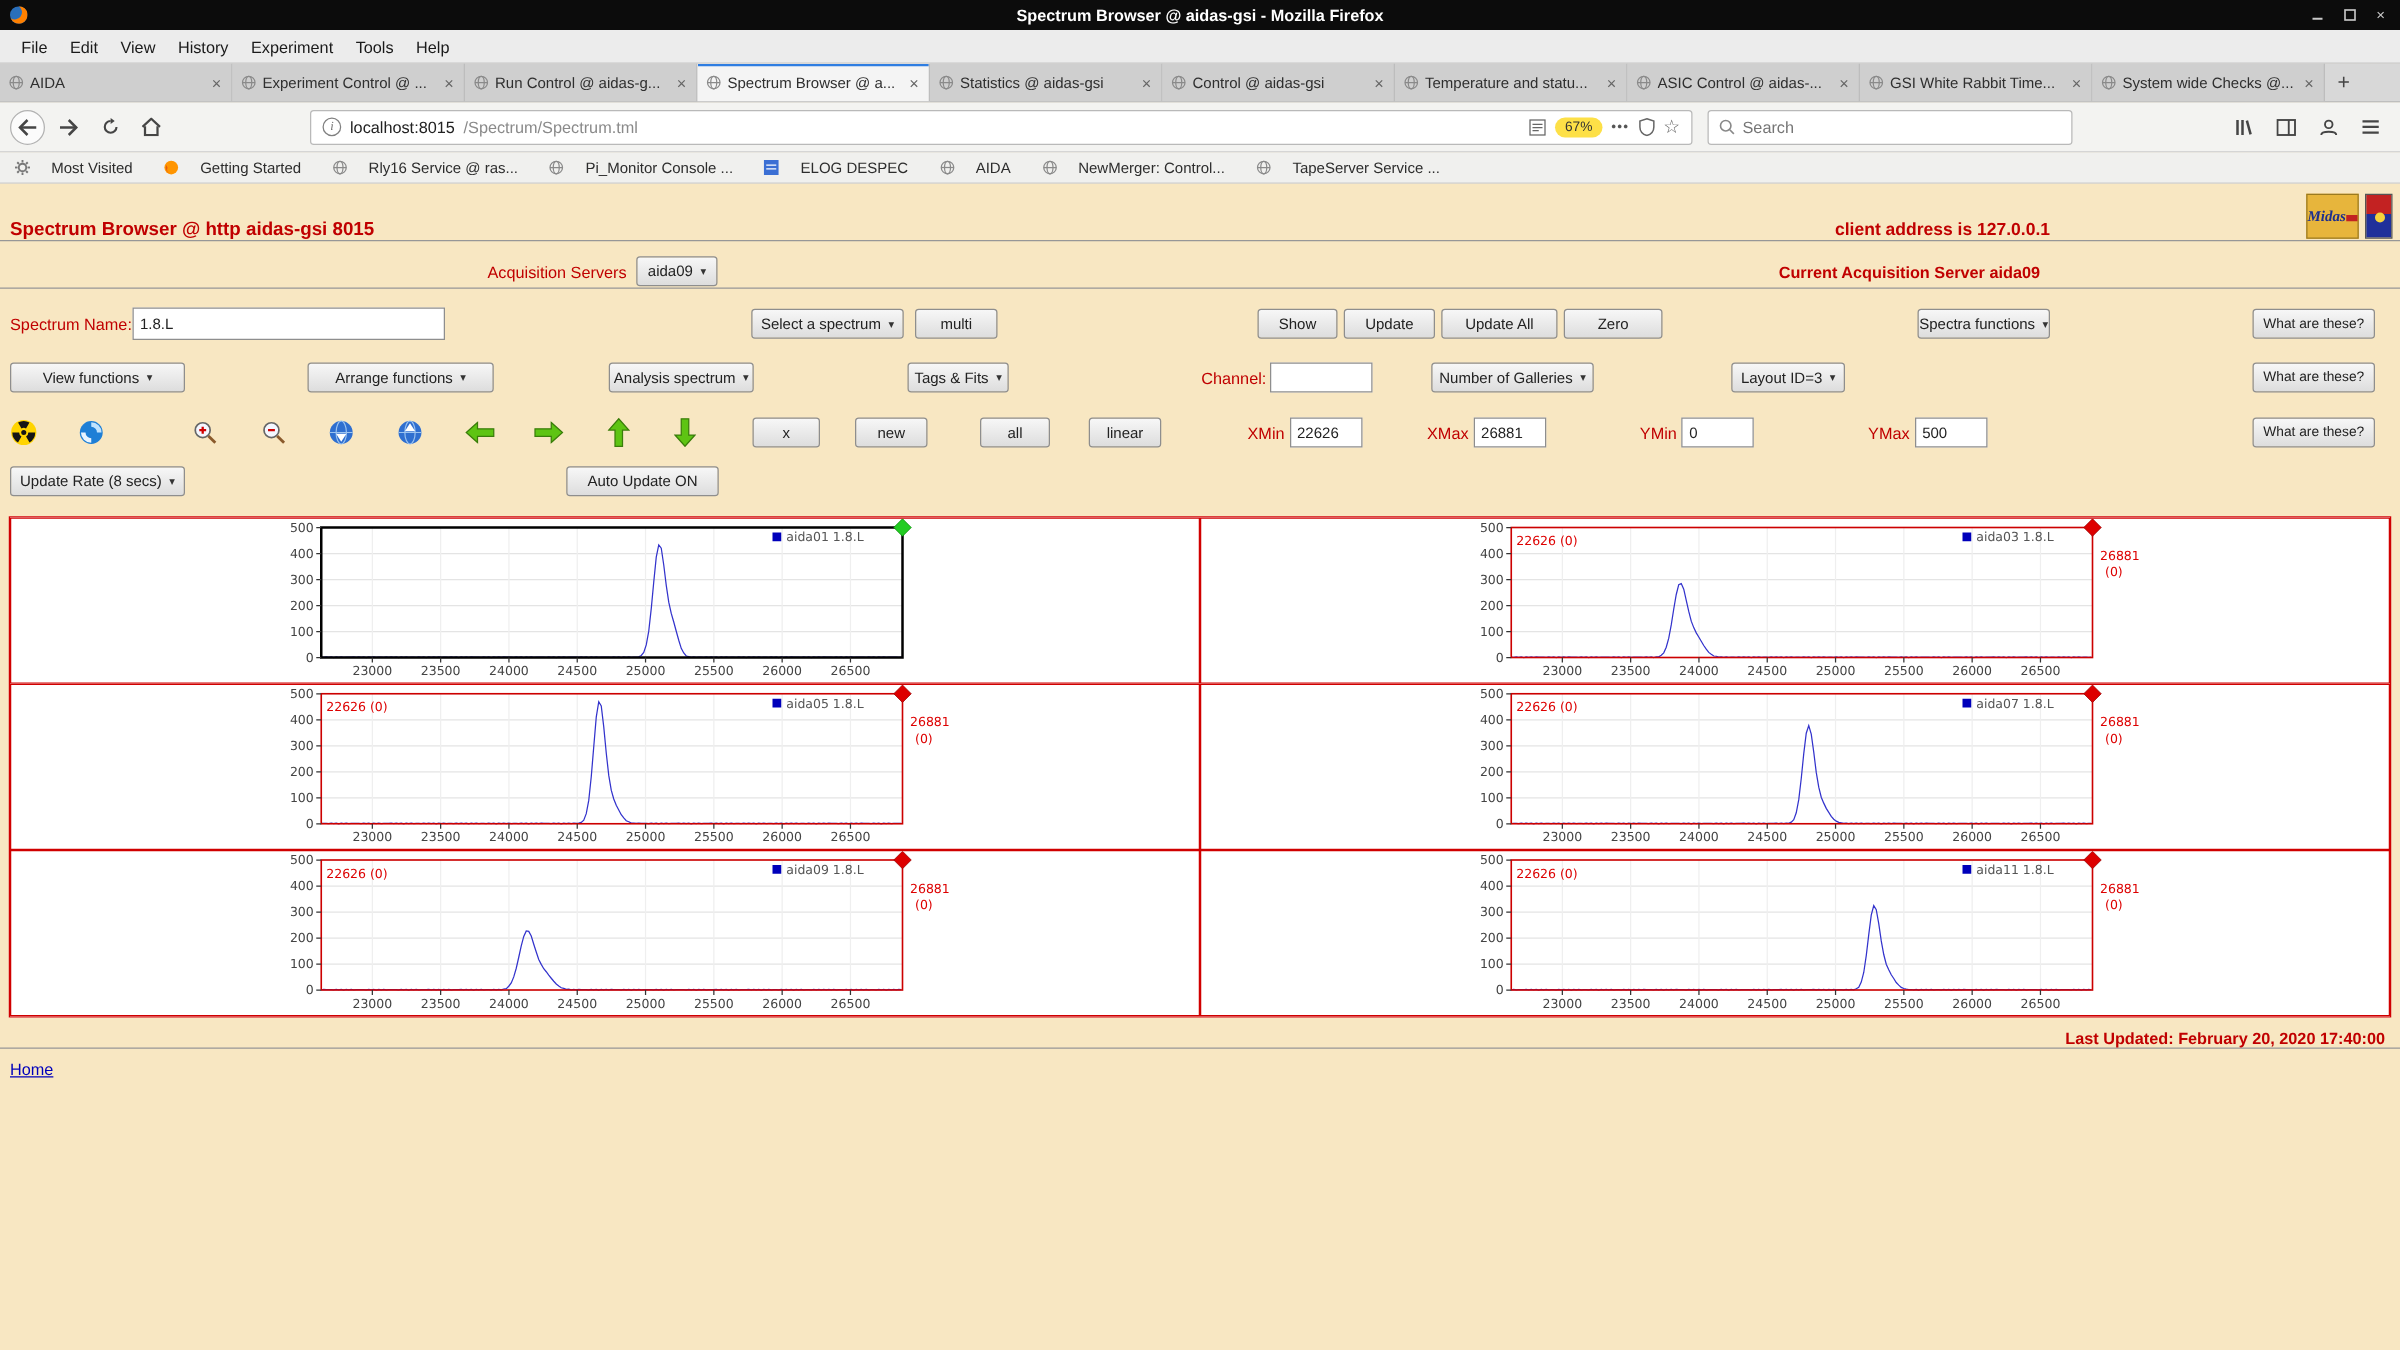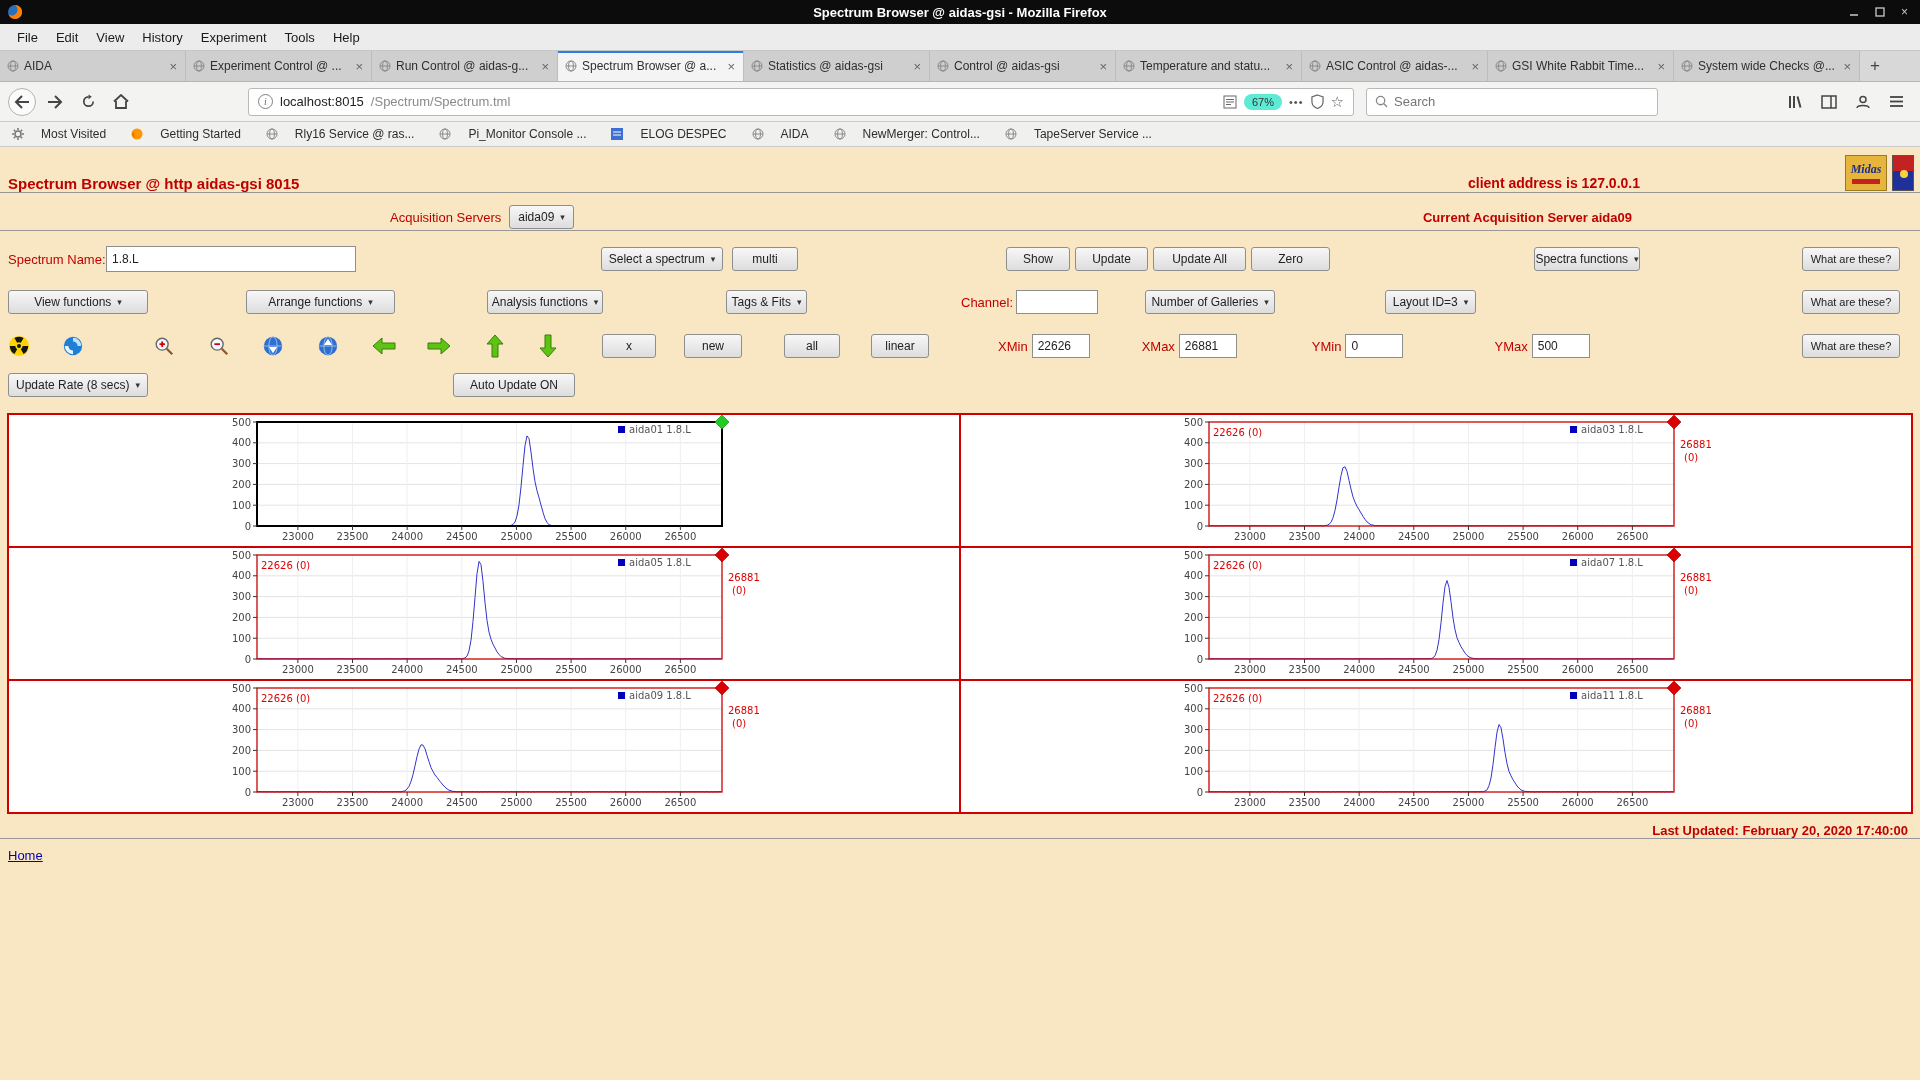--- a/index.html
+++ b/index.html
@@ -20,35 +20,35 @@
 .tab-title{flex:1;white-space:nowrap;overflow:hidden}
 .tab-close{color:#666;font-size:13px;padding:0 1px}
 .newtab{width:30px;display:flex;align-items:center;justify-content:center;font-size:17px;color:#444}
 .navbar{height:40px;background:#f3f3f1;border-bottom:1px solid #ccc;display:flex;align-items:center;padding:0 8px}
 .nav-btn{width:28px;height:28px;display:flex;align-items:center;justify-content:center;margin-right:5px}
 .nav-btn.circle{border:1px solid #b2b2b2;border-radius:50%;background:#fbfbfb}
 .urlbar{height:28px;width:1106px;margin-left:108px;background:#fff;border:1px solid #b9b9b9;border-radius:3px;display:flex;align-items:center;padding:0 9px;gap:7px;font-size:13px}
 .info-badge{width:15px;height:15px;border:1px solid #808080;border-radius:50%;color:#707070;font-size:10px;display:flex;align-items:center;justify-content:center;font-family:"Liberation Serif",serif;font-style:italic}
 .url-host{color:#222}
 .url-path{color:#8a8a8a;flex:1}
-.zoom-pill{background:#5eead4;border-radius:9px;font-size:11px;padding:2px 8px;color:#333}
+.zoom-pill{background:#fde047;border-radius:9px;font-size:11px;padding:2px 8px;color:#333}
 .page-dots{color:#555;font-size:11px;letter-spacing:1px}
 .star{color:#5a5a5a;font-size:15px;line-height:1}
 .searchbar{height:28px;width:292px;margin-left:12px;background:#fff;border:1px solid #b9b9b9;border-radius:3px;display:flex;align-items:center;padding:0 8px;gap:6px}
 .searchbar input{border:none;outline:none;flex:1;font-size:13px;color:#333;font-family:inherit;background:transparent}
 .chrome-right{margin-left:auto;display:flex;gap:18px;align-items:center;padding-right:8px}
 .bookmarksbar{height:25px;background:#f0f0ee;border-bottom:1px solid #c9c9c9;display:flex;align-items:center;gap:25px;padding:0 12px;font-size:12px;color:#2d2d2d}
 .bm-item{display:flex;align-items:center;gap:17px;white-space:nowrap}
 
 .page{height:933px;position:relative;background:#f8e7c2;font-size:13px}
 .page-header{display:flex;align-items:flex-start;padding:28px 8px 0 8px}
 .page-title{color:#c00000;font-weight:bold;font-size:15px}
 .client-address{margin-left:auto;margin-right:272px;color:#c00000;font-weight:bold;font-size:14px}
 .logos{position:absolute;top:8px;right:6px;display:flex;gap:5px}
-.midas-logo{width:42px;height:36px;background:#e7b53c;border:1px solid #9a7a20;display:flex;align-items:center;justify-content:center;flex-direction:column}
+.midas-logo{width:42px;height:36px;background:#e7b53c;border:1px solid #9a7a20;display:flex;align-items:center;justify-content:center;flex-direction:row}
 .midas-text{font-family:"Liberation Serif",serif;font-weight:bold;font-style:italic;color:#1c2e8e;font-size:12px}
 .midas-bar{width:28px;height:5px;background:#c22222;margin-top:2px}
 .second-logo{width:22px;height:36px;background:linear-gradient(180deg,#c32222 0%,#c32222 45%,#20309a 45%,#20309a 100%);border:1px solid #555;position:relative}
 .second-logo:after{content:"";position:absolute;left:7px;top:14px;width:8px;height:8px;background:#f5d33c;border-radius:50%}
 hr.rule{border:none;border-top:1px solid #979797;margin:0}
 .hr1{margin-top:20px}.hr2{margin-top:11px}
 .red{color:#c00000}
 .bold{font-weight:bold}
 .row{display:flex;align-items:center;padding:0 8px}
 .acq-row{margin-top:11px;height:26px}
@@ -395,21 +395,21 @@
   <div class="row row2">
     <span class="btn dropdown" style="width:140px">
       <span>View functions</span>
         <span class="caret">▾</span>
     </span>
     <span class="btn dropdown" style="margin-left:98px;width:149px">
       <span>Arrange functions</span>
         <span class="caret">▾</span>
     </span>
     <span class="btn dropdown" style="margin-left:92px;width:116px">
-      <span>Analysis functions</span>
+      <span>Analysis spectrum</span>
         <span class="caret">▾</span>
     </span>
     <span class="btn dropdown" style="margin-left:123px;width:81px">
       <span>Tags &amp; Fits</span>
         <span class="caret">▾</span>
     </span>
     <span class="red" style="margin-left:154px">Channel:</span>
     <input class="tinput" style="margin-left: 3px; width: 82px;" value="">
     <span class="btn dropdown" style="margin-left:47px;width:130px">
       <span>Number of Galleries</span>

